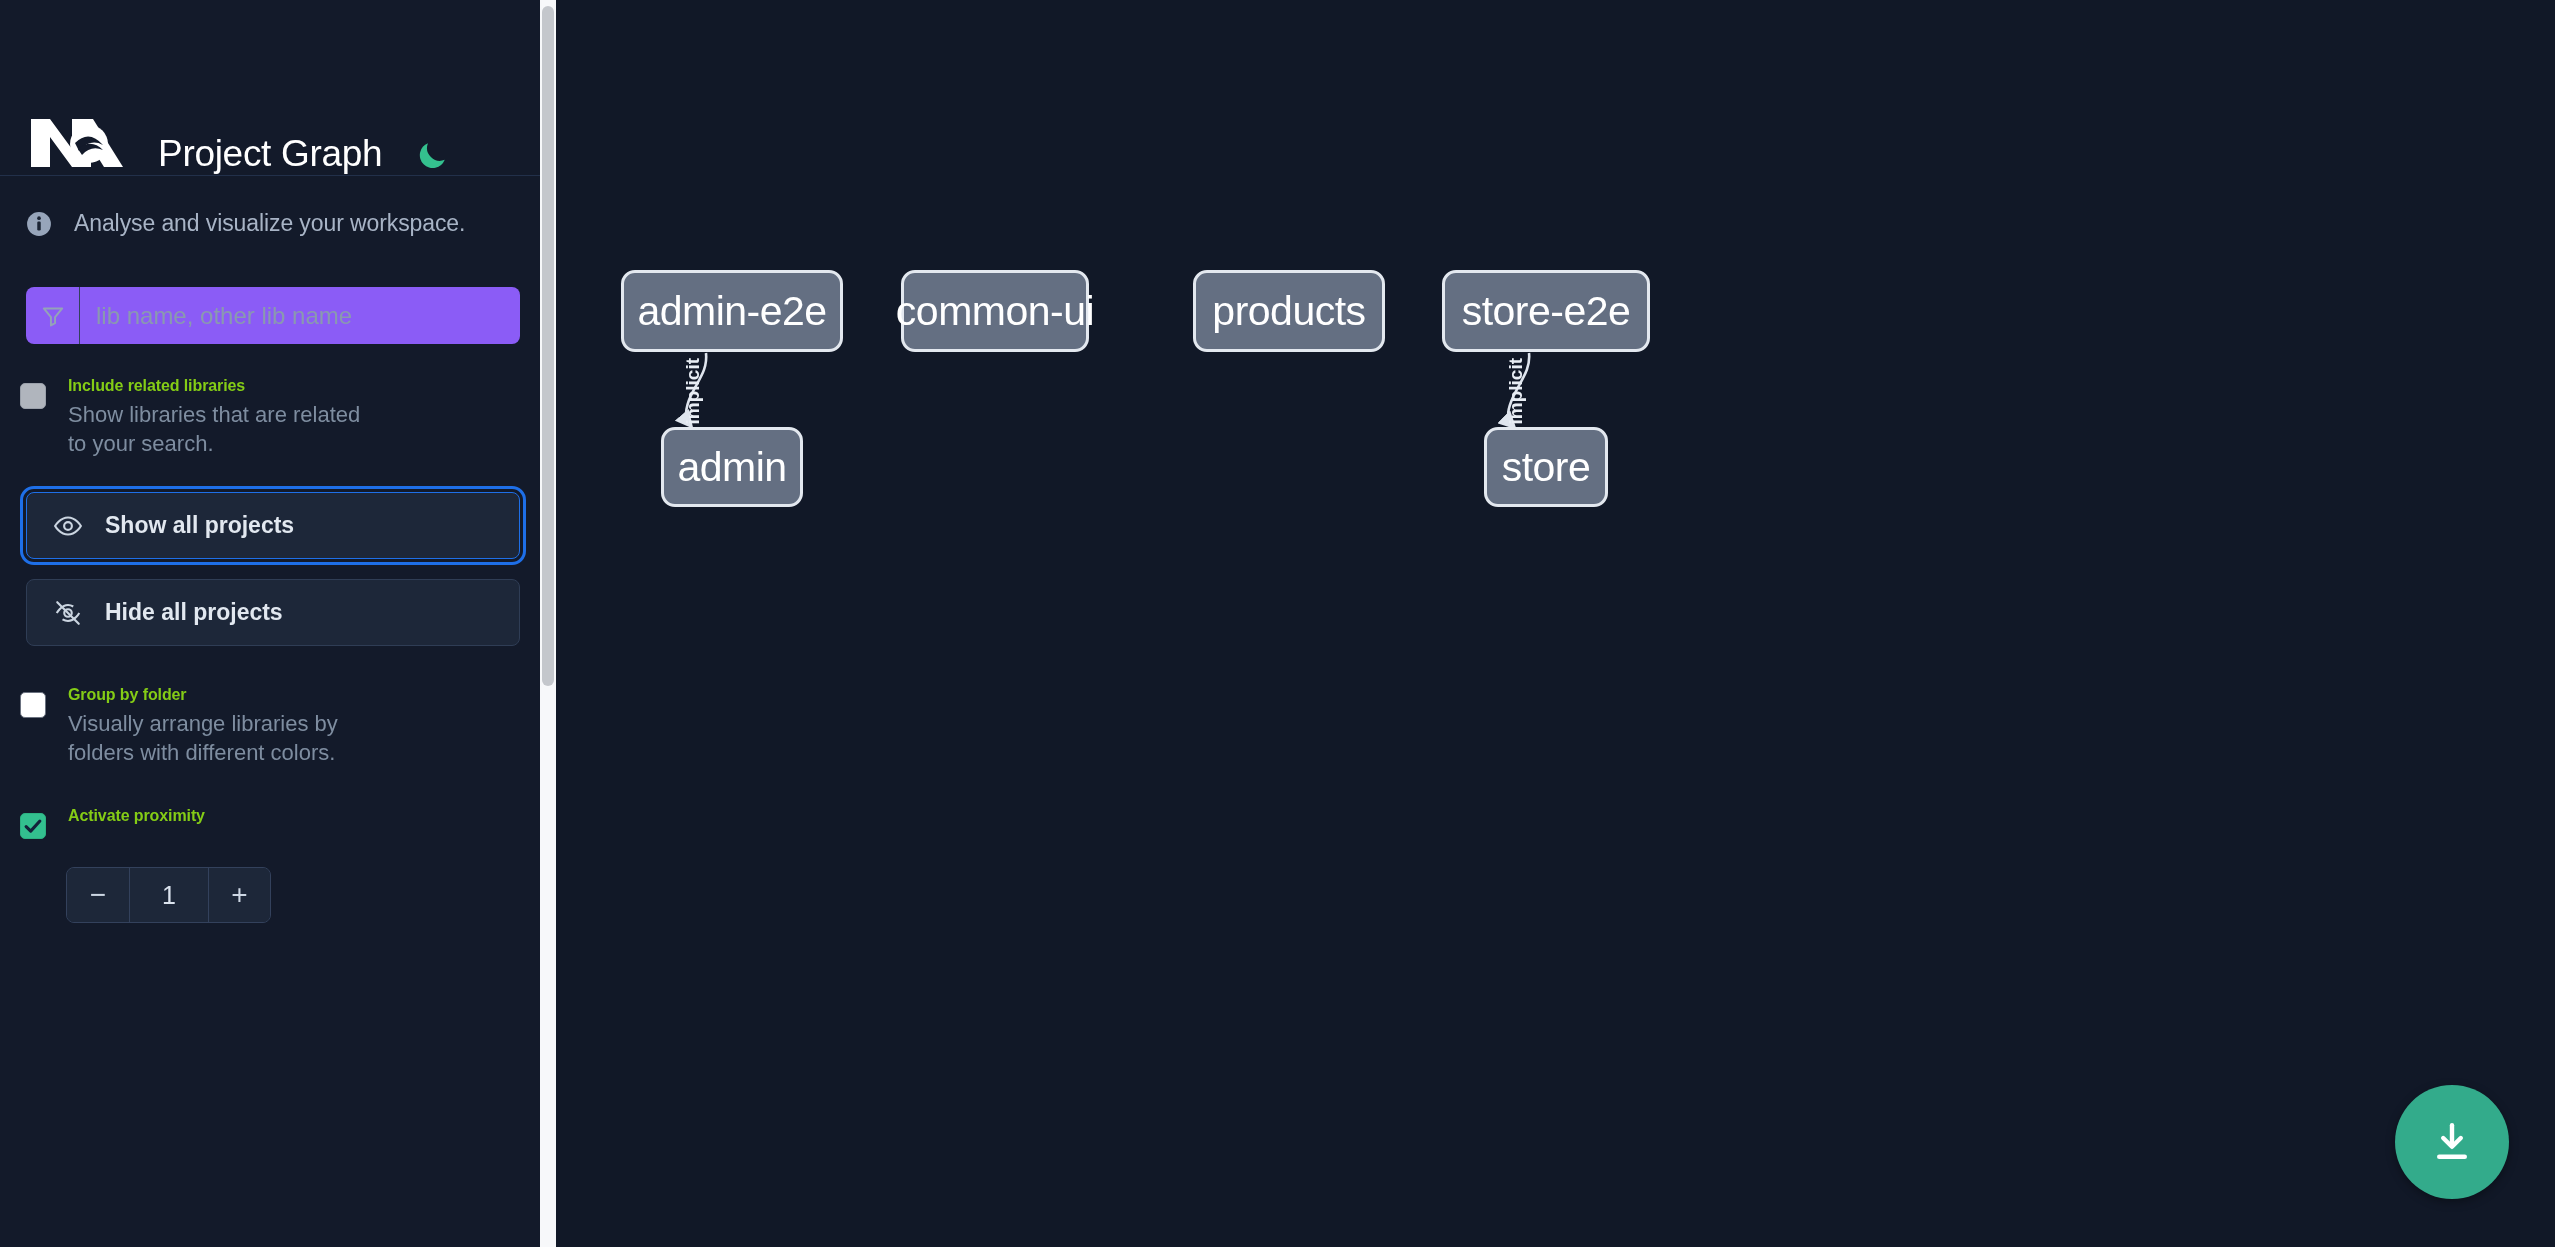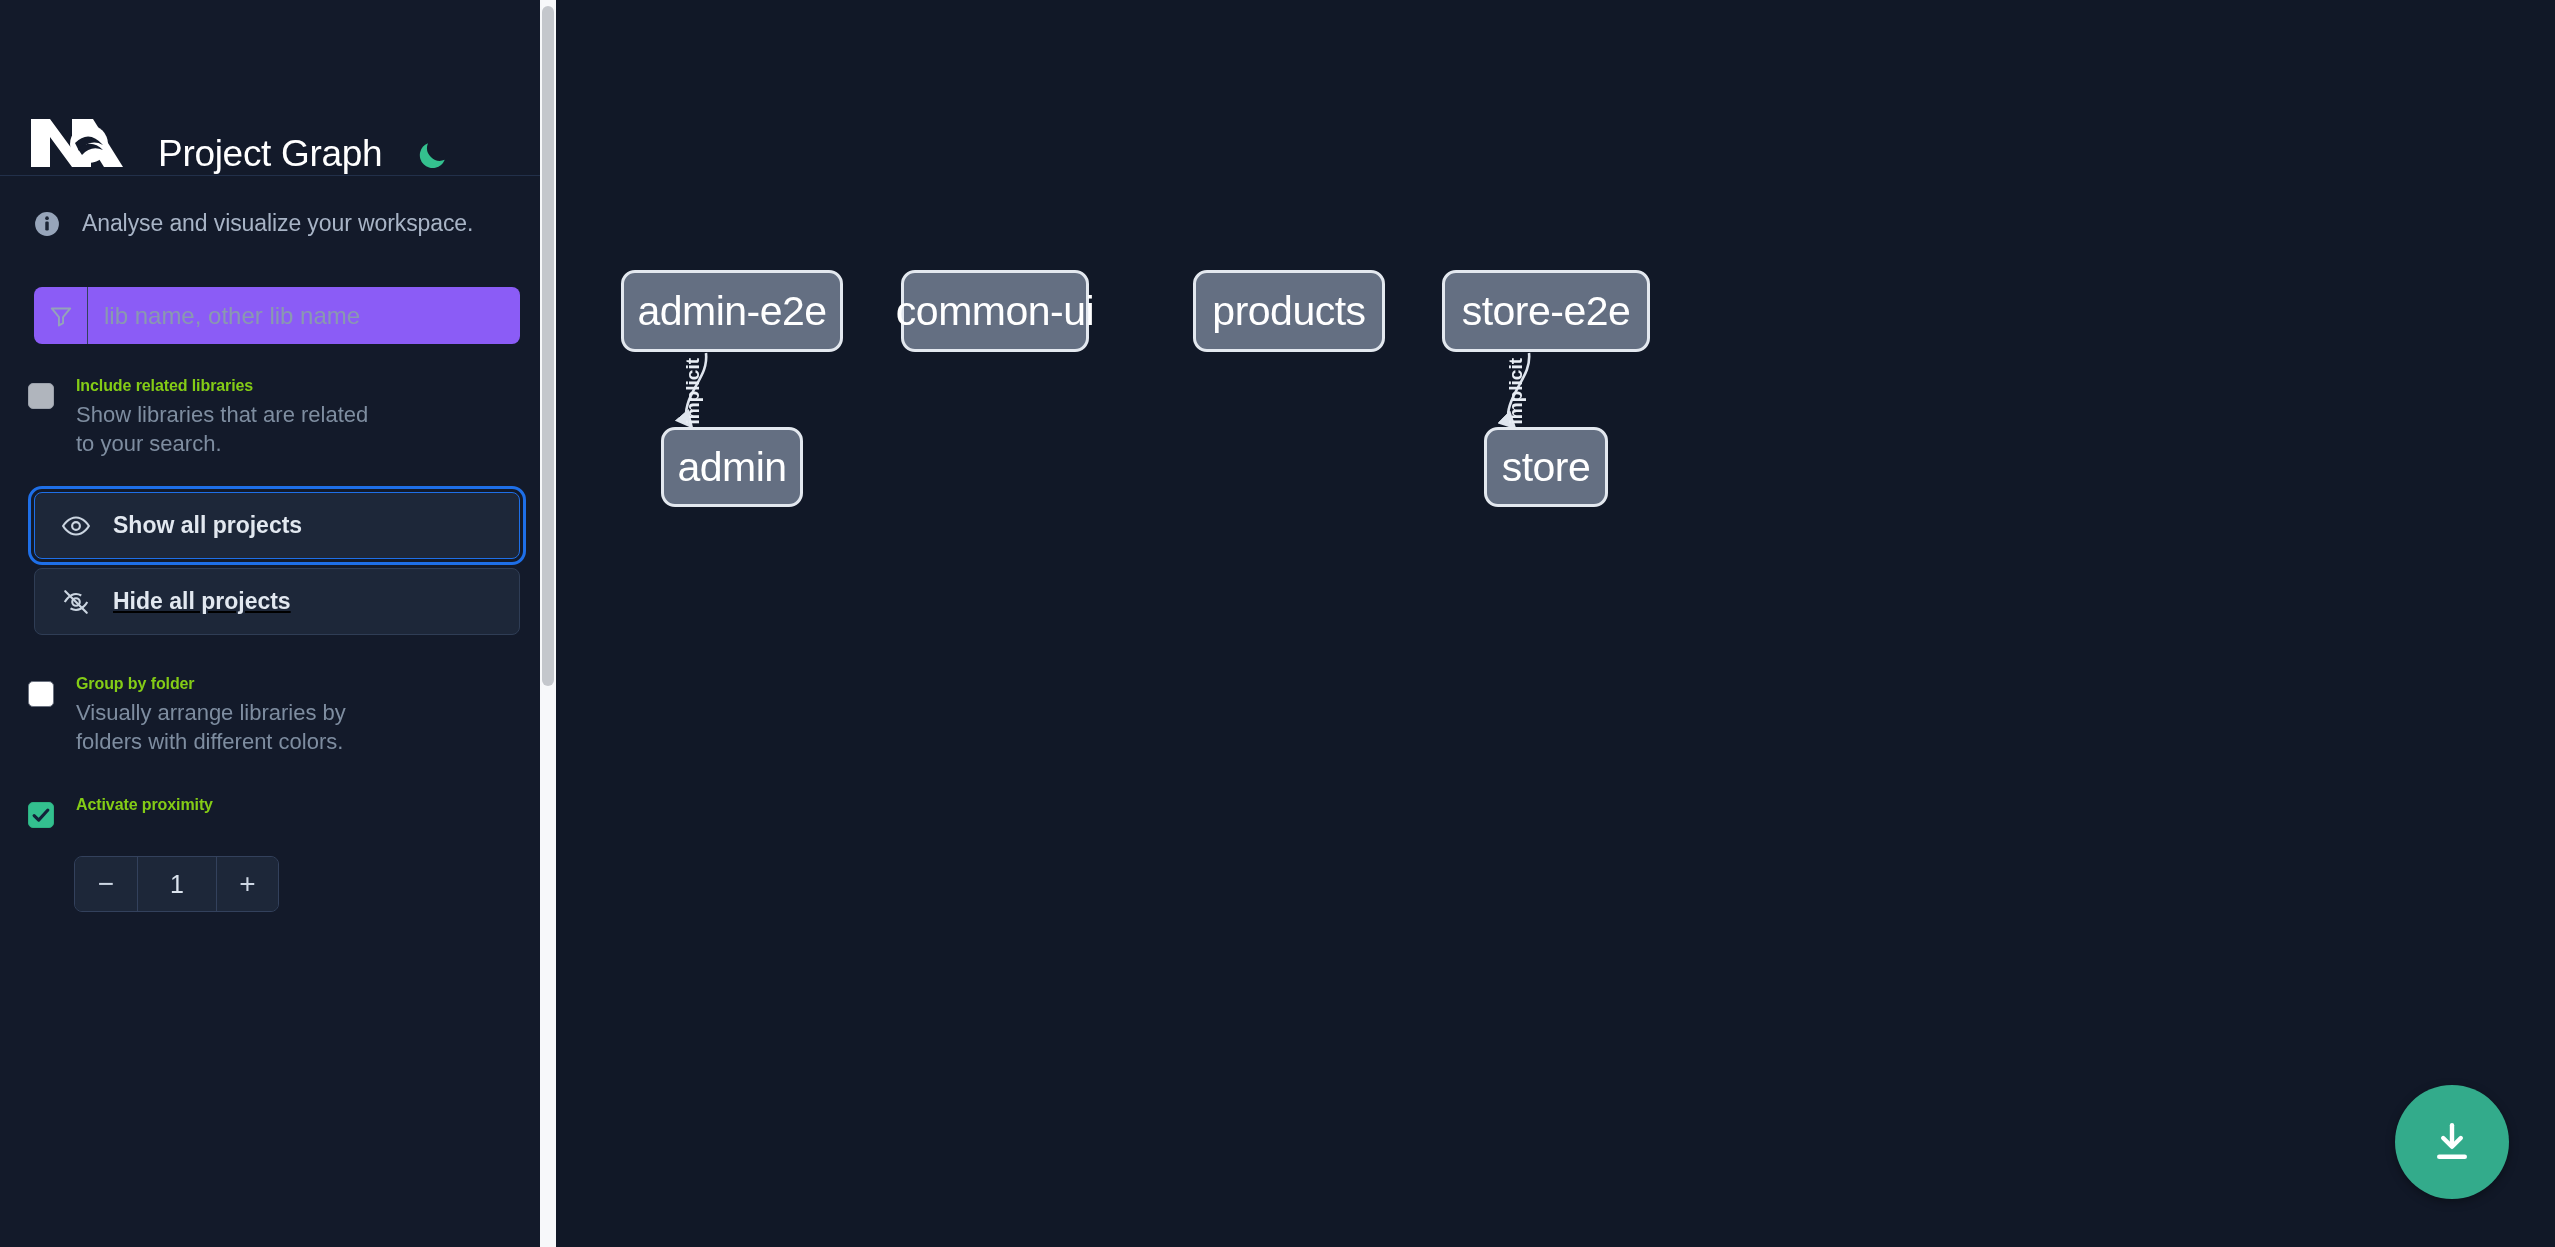--- a/index.html
+++ b/index.html
@@ -29,21 +29,21 @@
   .app-title {
     font-size: 37px; font-weight: 400; color: #ffffff;
     margin-left: 32px; letter-spacing: -0.3px; white-space: nowrap;
   }
   .moon-toggle {
     margin-left: 30px; width: 40px; height: 40px;
     display: flex; align-items: center; justify-content: center;
     cursor: pointer;
   }
 
-  .sb-body { padding: 0 0 0 0; margin-left: 8px; }
+  .sb-body { padding: 0 0 0 0; }
 
   .info-row {
     display: flex; align-items: center;
     padding: 34px 26px 0 26px;
   }
   .info-icon { width: 26px; height: 26px; flex: 0 0 26px; }
   .info-text {
     margin-left: 22px; font-size: 23px; color: #a8b4c6; letter-spacing: -0.1px;
   }
 
@@ -96,21 +96,21 @@
     cursor: pointer;
     font-size: 23px; font-weight: bold; color: #e2e8f0;
     font-family: "Liberation Sans", sans-serif;
   }
   .sb-btn.focused {
     outline: 3px solid #1e6fe8;
     outline-offset: 3px;
     border-color: #1e6fe8;
   }
   .sb-btn-icon { width: 30px; height: 30px; margin-right: 22px; flex:0 0 30px; display:flex; align-items:center;}
-  .btn-gap { padding-top: 9px; text-decoration: underline; }
+  .btn-gap { padding-top: 20px; }
 
   .stepper-wrap { padding: 28px 36px 0 66px; }
   .stepper {
     display: flex; height: 56px; width: 205px;
     border: 1px solid #33415c; border-radius: 8px; overflow: hidden;
     background: #1d2739;
   }
   .step-btn {
     flex: 0 0 62px; display: flex; align-items: center; justify-content: center;
     color: #cdd7e4; font-size: 28px; cursor: pointer;

